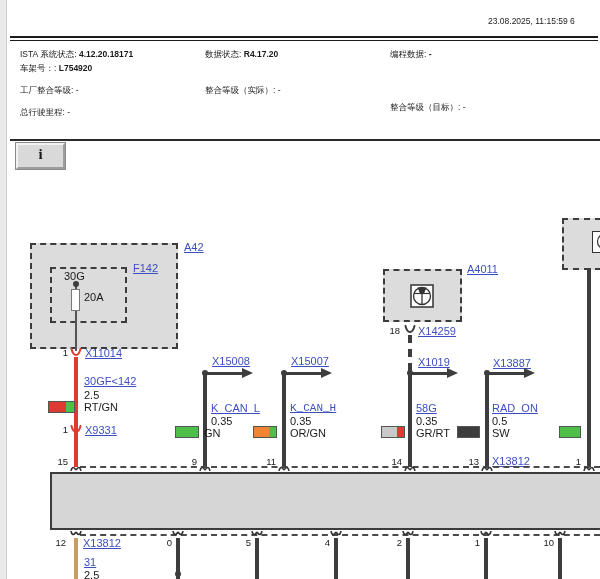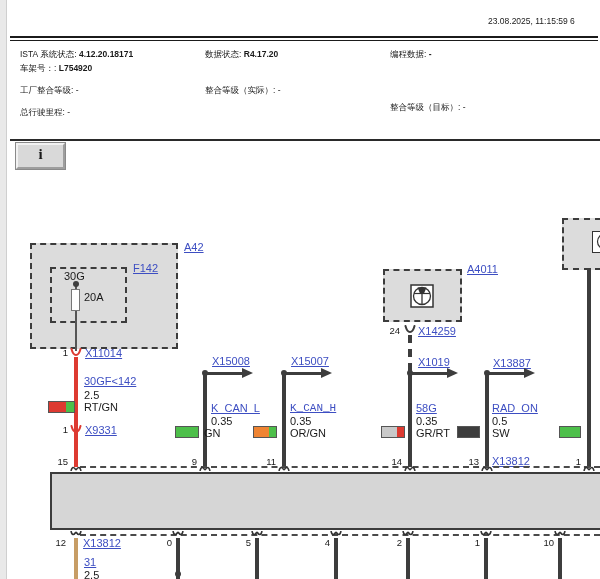--- a/index.html
+++ b/index.html
@@ -130,21 +130,21 @@
   <div class="abs" style="left:410px;top:284px;">
     <svg width="24" height="24">
       <rect x="1" y="1" width="22" height="22" fill="#fff" stroke="#333" stroke-width="1.5"></rect>
       <circle cx="12" cy="12" r="8.5" fill="none" stroke="#333" stroke-width="1.3"></circle>
       <line x1="4" y1="9.5" x2="20" y2="9.5" stroke="#333" stroke-width="1.2"></line>
       <polygon points="7.5,3.5 16.5,3.5 14,9.5 10,9.5" fill="#333"></polygon>
       <line x1="12" y1="9.5" x2="12" y2="20" stroke="#333" stroke-width="1.3"></line>
     </svg>
   </div>
 
-  <div class="abs pin" style="left:384px;top:325px;width:16px;">24</div>
+  <div class="abs pin" style="left:384px;top:325px;width:16px;">18</div>
   <div class="abs" style="left:404px;top:325px;">
     <svg width="12" height="11">
         <path d="M1.5,1 C3.5,9 8.5,9 10.5,1" fill="none" stroke="#3d3d3d" stroke-width="2" stroke-linecap="round"></path>
       </svg>
   </div>
   <div class="abs t9 link" style="left:418px;top:325px;">X14259</div>
 
   <div class="dashwire" style="left: 408px; top: 335px; height: 36px; border-color: rgb(61, 61, 61);"></div>
   <div class="abs t9 link" style="left:418px;top:356px;">X1019</div>
   <div class="dot" style="left:407px;top:370px;"></div>

